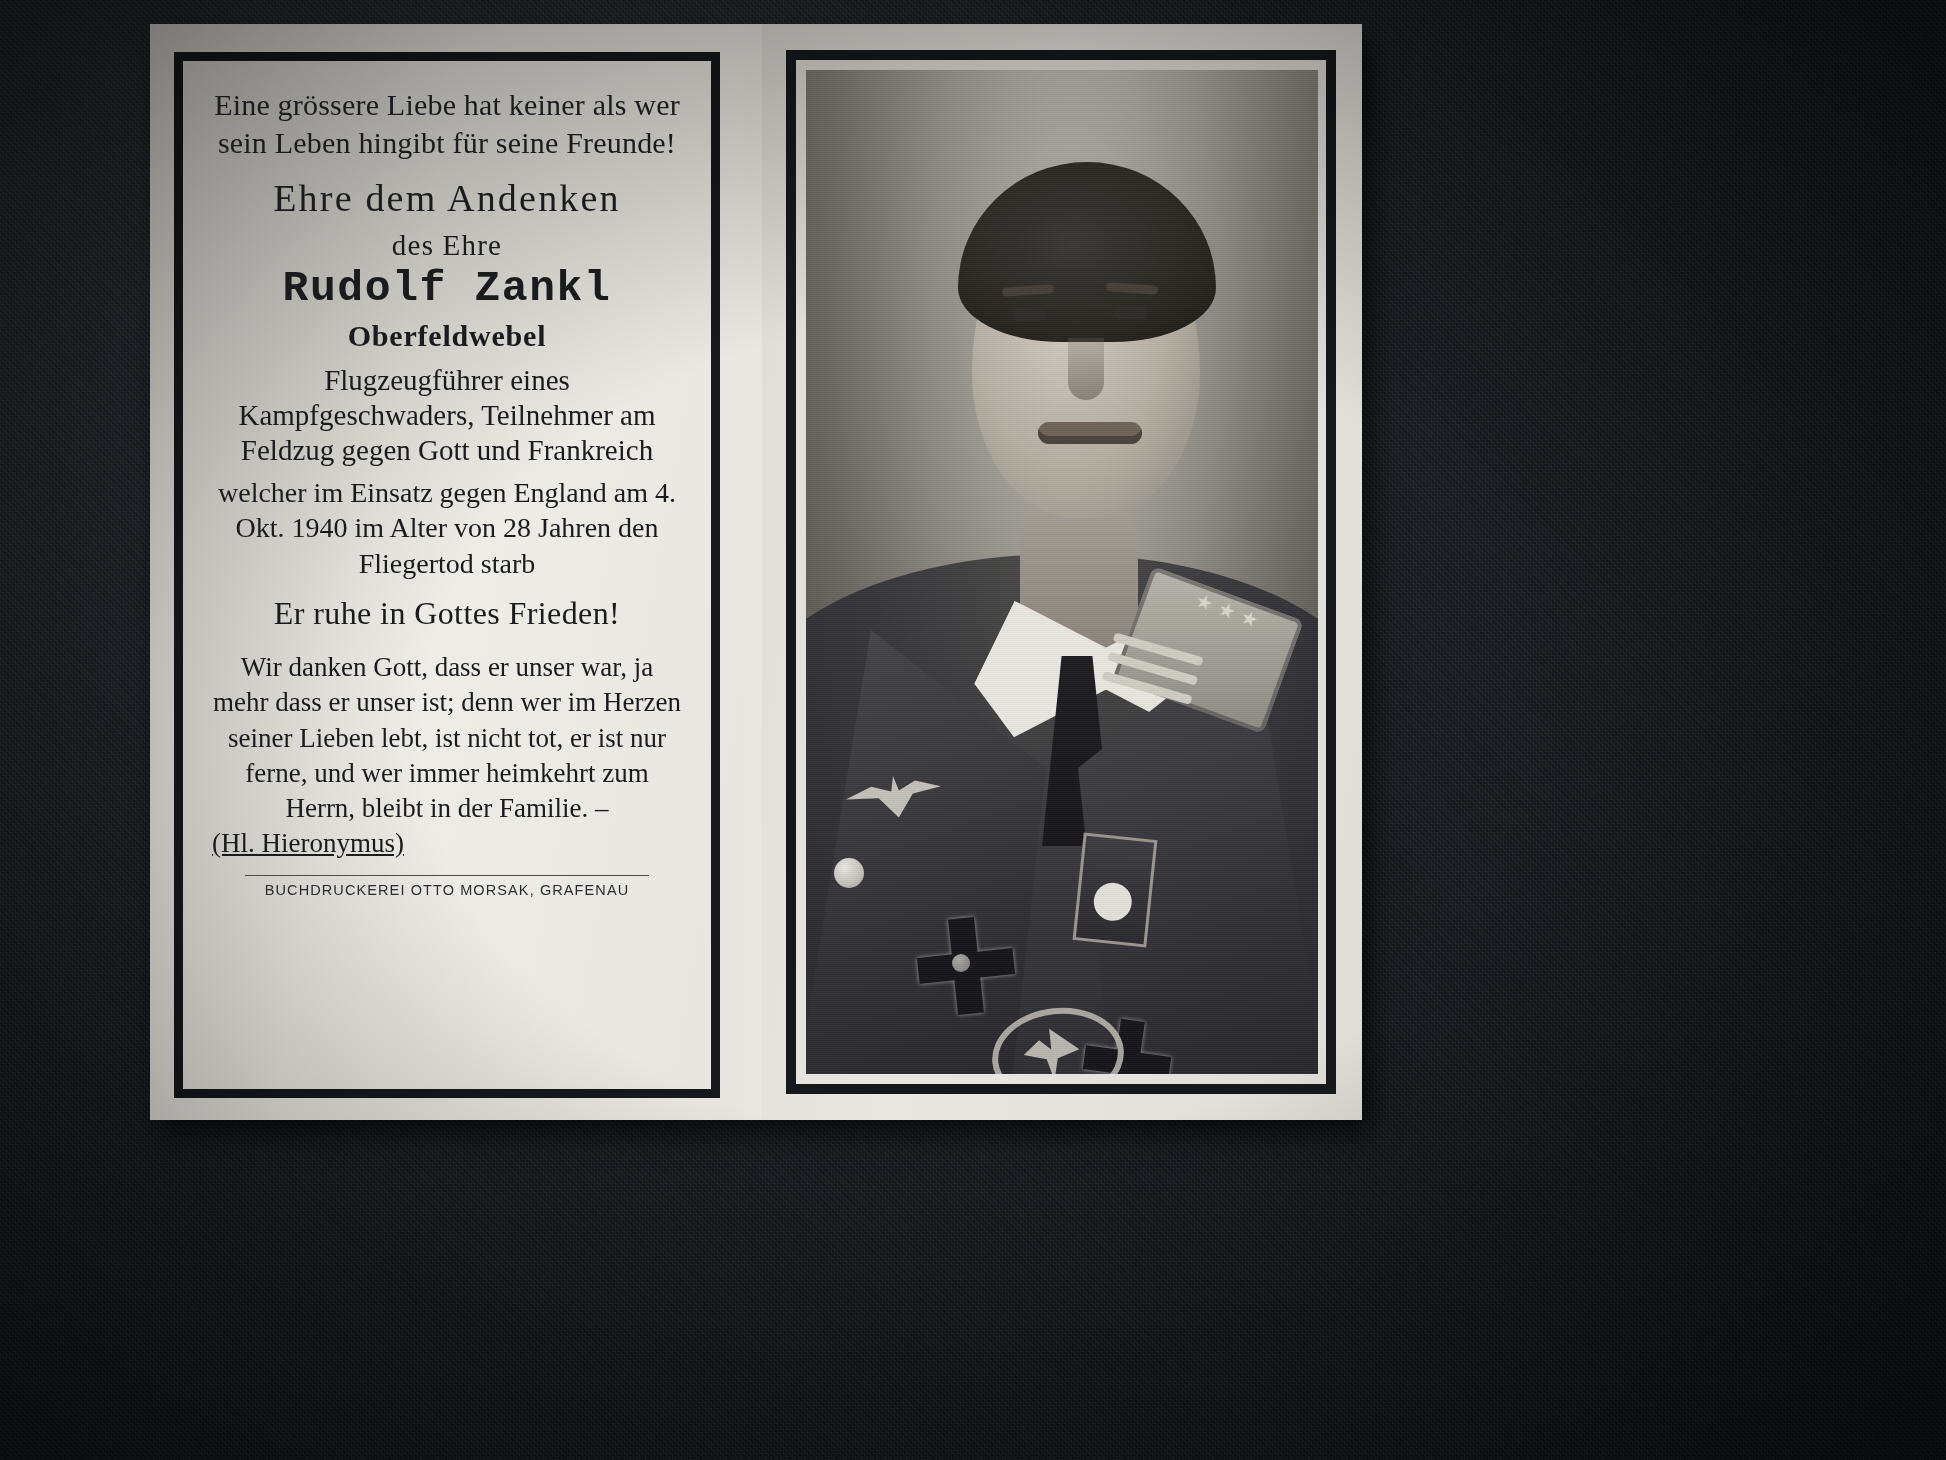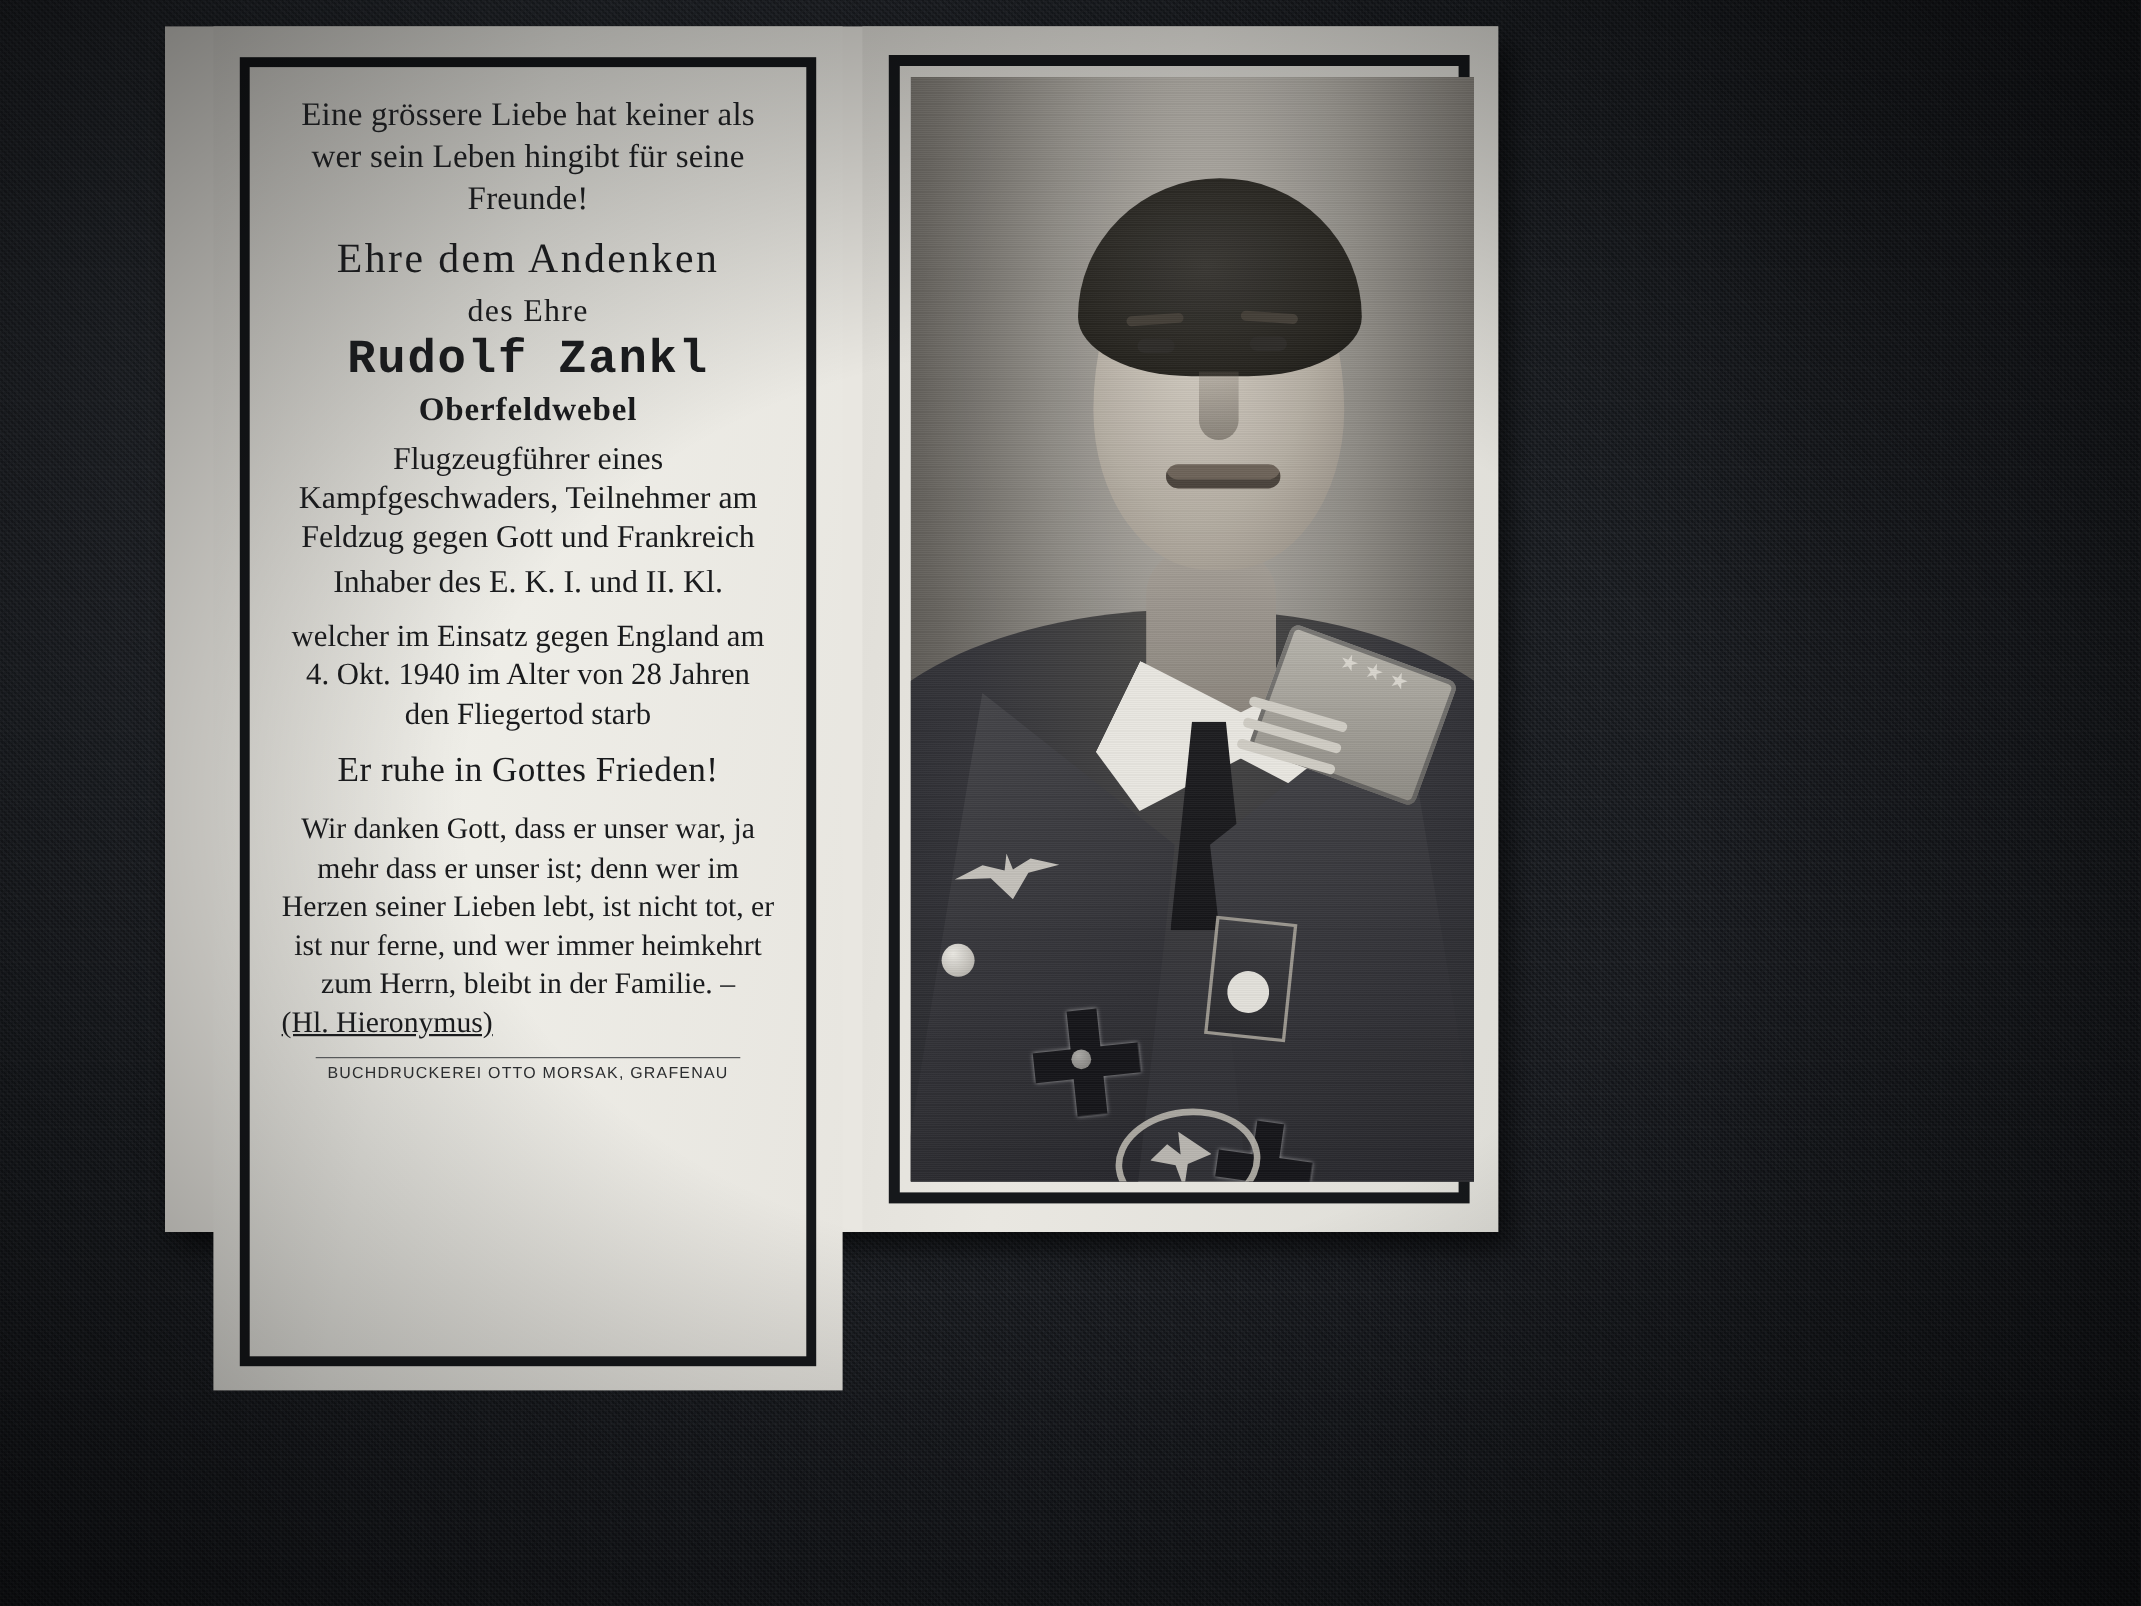--- a/index.html
+++ b/index.html
@@ -45,24 +45,23 @@
     background: #e9e7e1;
     box-shadow: 10px 14px 26px rgba(0,0,0,0.65);
   }
   .leaf {
     position: relative;
     box-sizing: border-box;
     background: #eceae4;
   }
   .leaf-left {
     width: 594px;
-    height: 1240px;
+    height: 1096px;
     padding: 28px 24px 22px 24px;
     background: linear-gradient(100deg, #e4e2dc 0%, #efeee8 40%, #e7e5df 100%);
-    margin-left: 44px;
   }
   .leaf-right {
     width: 600px;
     height: 1096px;
     margin-left: 18px;
     padding: 26px 26px 26px 26px;
     background: linear-gradient(100deg, #dedcd6 0%, #e9e7e1 40%, #deddd7 100%);
   }
   .inner-border-left {
     position: absolute;
@@ -376,21 +375,20 @@
 
     <div class="leaf leaf-left">
       <div class="inner-border-left"></div>
       <div class="text-col">
         <p class="l-intro">Eine grössere Liebe hat keiner als wer sein Leben hingibt für seine Freunde!</p>
         <p class="l-honor">Ehre dem Andenken</p>
         <p class="l-ofthe">des Ehre</p>
         <p class="l-name">Rudolf Zankl</p>
         <p class="l-rank">Oberfeldwebel</p>
         <p class="l-role">Flugzeugführer eines Kampfgeschwaders, Teilnehmer am Feldzug gegen Gott und Frankreich</p>
-        <p class="l-award">Inhaber des E. K. I. und II. Kl.</p>
         <p class="l-death">welcher im Einsatz gegen England am 4. Okt. 1940 im Alter von 28 Jahren den Fliegertod starb</p>
         <p class="l-peace">Er ruhe in Gottes Frieden!</p>
         <p class="l-prayer">Wir danken Gott, dass er unser war, ja mehr dass er unser ist; denn wer im Herzen seiner Lieben lebt, ist nicht tot, er ist nur ferne, und wer immer heimkehrt zum Herrn, bleibt in der Familie. –</p>
         <p class="l-source">(Hl. Hieronymus)</p>
         <hr class="rule">
         <p class="l-printer">BUCHDRUCKEREI OTTO MORSAK, GRAFENAU</p>
       </div>
     </div>
 
     <div class="leaf leaf-right">

